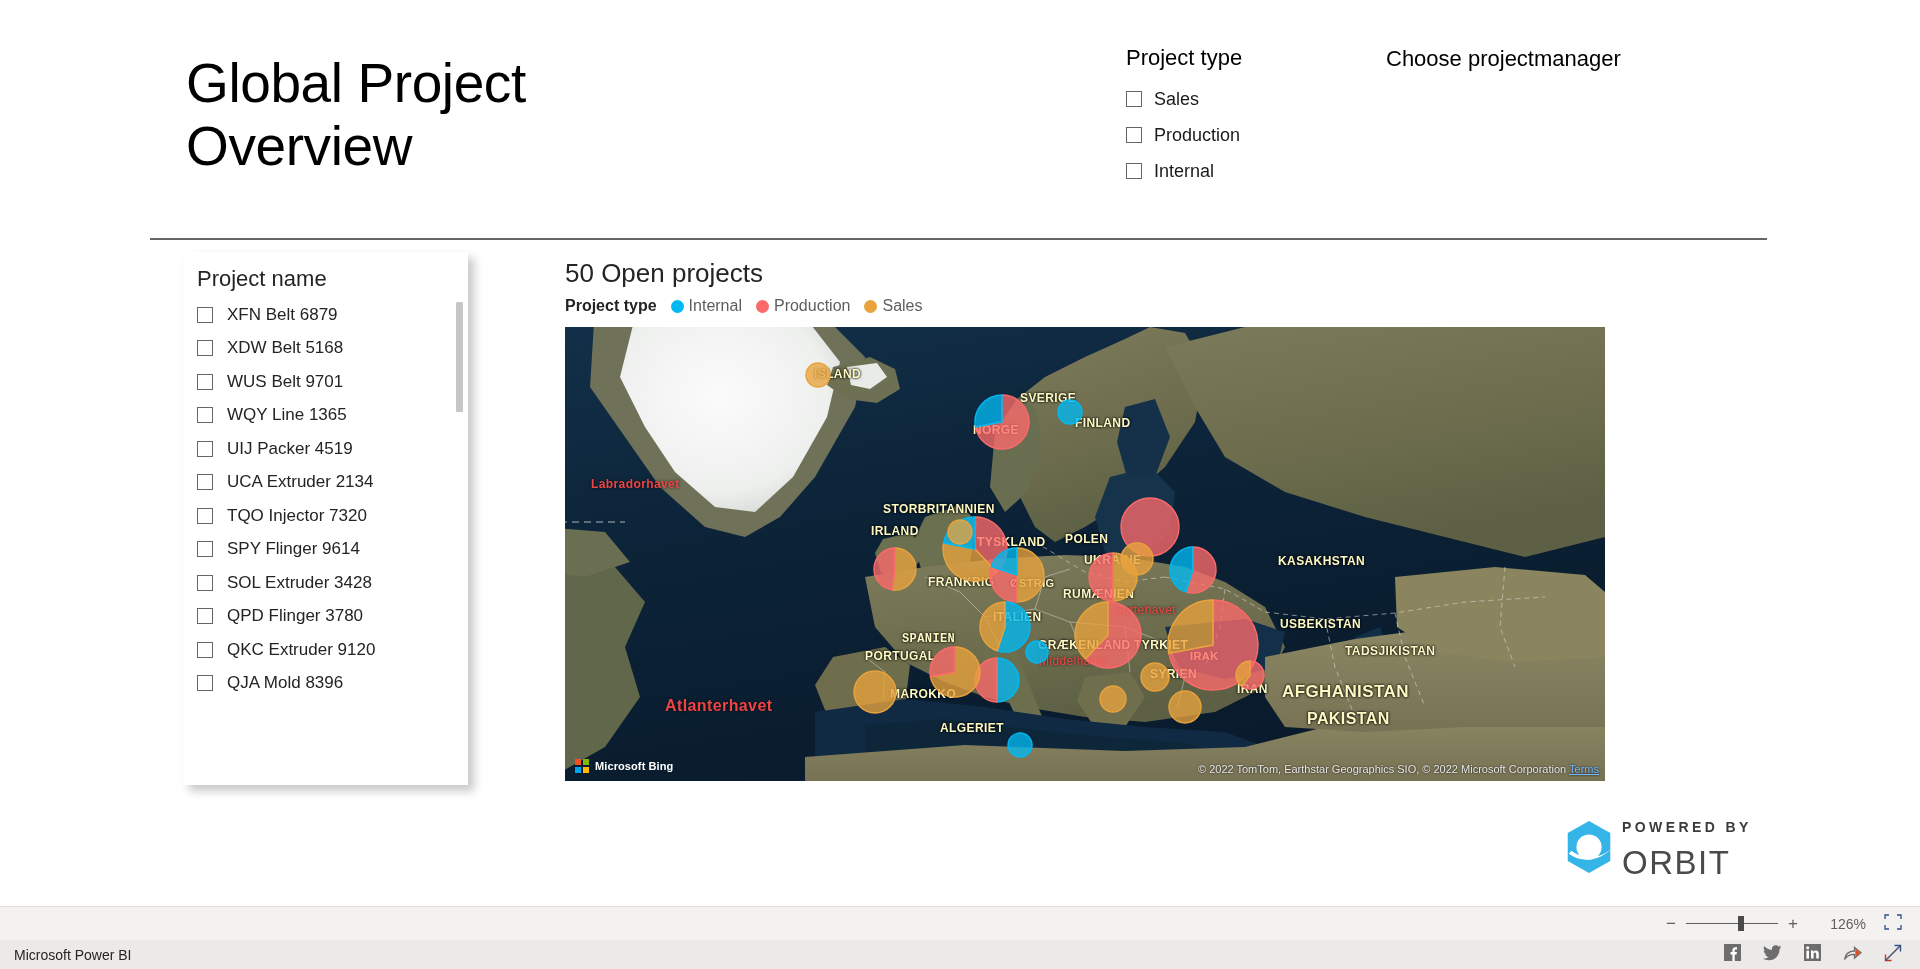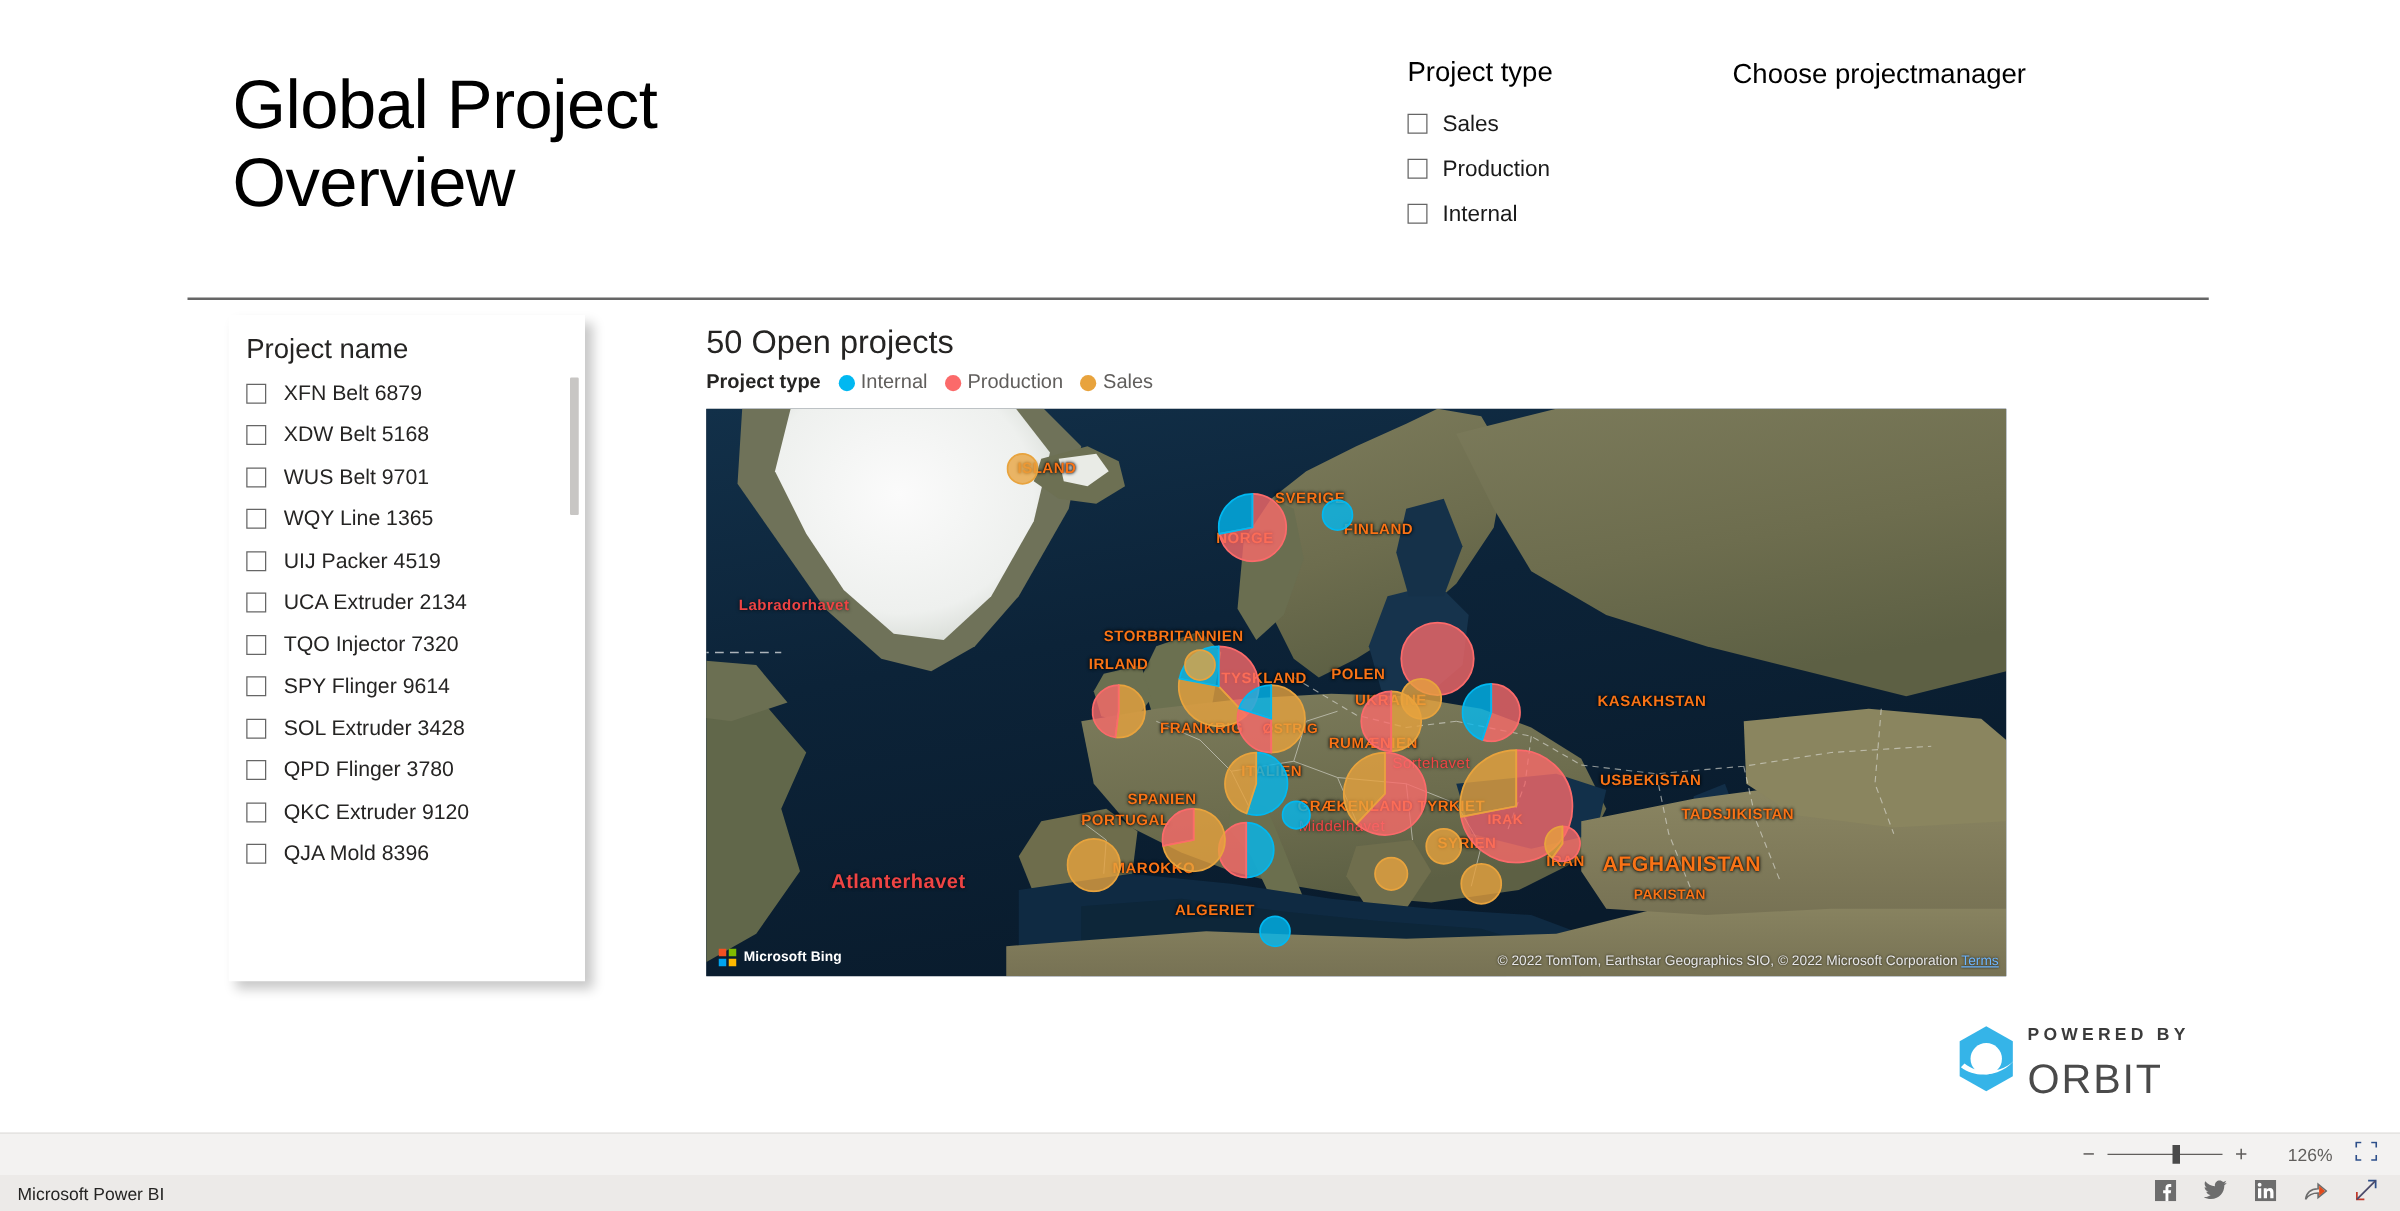--- a/index.html
+++ b/index.html
@@ -174,21 +174,21 @@
     height: 454px;
     overflow: hidden;
     background: #0d2135;
   }
   .map-svg { position: absolute; left:0; top:0; }
 
   .map-label {
     position: absolute;
     font-family: "Liberation Sans", sans-serif;
     font-weight: bold;
-    color: #f97316;
+    color: #fef9c3;
     text-shadow: 0 0 3px rgba(0,0,0,0.85), 0 0 2px rgba(0,0,0,0.9);
     white-space: nowrap;
     pointer-events: none;
     letter-spacing: 0.4px;
   }
   .map-label.sea {
     font-weight: bold;
     color: #ef4444;
     font-style: normal;
     text-shadow: 0 0 3px rgba(0,0,0,0.8);
@@ -515,29 +515,29 @@
       <div class="map-label" style="left:408px; top:96px; font-size:12px;">NORGE</div>
       <div class="map-label" style="left:318px; top:175px; font-size:12px;">STORBRITANNIEN</div>
       <div class="map-label" style="left:306px; top:197px; font-size:12px;">IRLAND</div>
       <div class="map-label" style="left:412px; top:208px; font-size:12px;">TYSKLAND</div>
       <div class="map-label" style="left:500px; top:205px; font-size:12px;">POLEN</div>
       <div class="map-label" style="left:363px; top:248px; font-size:12px;">FRANKRIG</div>
       <div class="map-label" style="left:445px; top:250px; font-size:11px;">ØSTRIG</div>
       <div class="map-label" style="left:519px; top:226px; font-size:12px;">UKRAINE</div>
       <div class="map-label" style="left:498px; top:260px; font-size:12px;">RUMÆNIEN</div>
       <div class="map-label" style="left:428px; top:283px; font-size:12px;">ITALIEN</div>
-      <div class="map-label" style="left:337px; top:305px; font-size:12px;">SPANIEN</div>
+      <div class="map-label" style="left:337px; top:305px; font-size:12px;font-family:Liberation Mono, monospace;">SPANIEN</div>
       <div class="map-label" style="left:300px; top:322px; font-size:12px;">PORTUGAL</div>
       <div class="map-label" style="left:473px; top:311px; font-size:12px;">GRÆKENLAND</div>
       <div class="map-label" style="left:569px; top:311px; font-size:12px;">TYRKIET</div>
       <div class="map-label" style="left:585px; top:340px; font-size:12px;">SYRIEN</div>
       <div class="map-label" style="left:625px; top:323px; font-size:11px;">IRAK</div>
       <div class="map-label" style="left:672px; top:355px; font-size:12px;">IRAN</div>
       <div class="map-label" style="left:717px; top:355px; font-size:17px;">AFGHANISTAN</div>
-      <div class="map-label" style="left:742px; top:383px; font-size:11px;">PAKISTAN</div>
+      <div class="map-label" style="left:742px; top:383px; font-size:16px;">PAKISTAN</div>
       <div class="map-label" style="left:713px; top:227px; font-size:12px;">KASAKHSTAN</div>
       <div class="map-label" style="left:715px; top:290px; font-size:12px;">USBEKISTAN</div>
       <div class="map-label" style="left:780px; top:317px; font-size:12px;">TADSJIKISTAN</div>
       <div class="map-label" style="left:325px; top:360px; font-size:12px;">MAROKKO</div>
       <div class="map-label" style="left:375px; top:394px; font-size:12px;">ALGERIET</div>
 
       <div class="map-label sea" style="left:26px; top:150px; font-size:12px;">Labradorhavet</div>
       <div class="map-label sea" style="left:100px; top:370px; font-size:16px;">Atlanterhavet</div>
       <div class="map-label sea" style="left:474px; top:327px; font-size:12px; font-weight:normal;">Middelhavet</div>
       <div class="map-label sea" style="left:549px; top:276px; font-size:12px; font-weight:normal;">Sortehavet</div>

